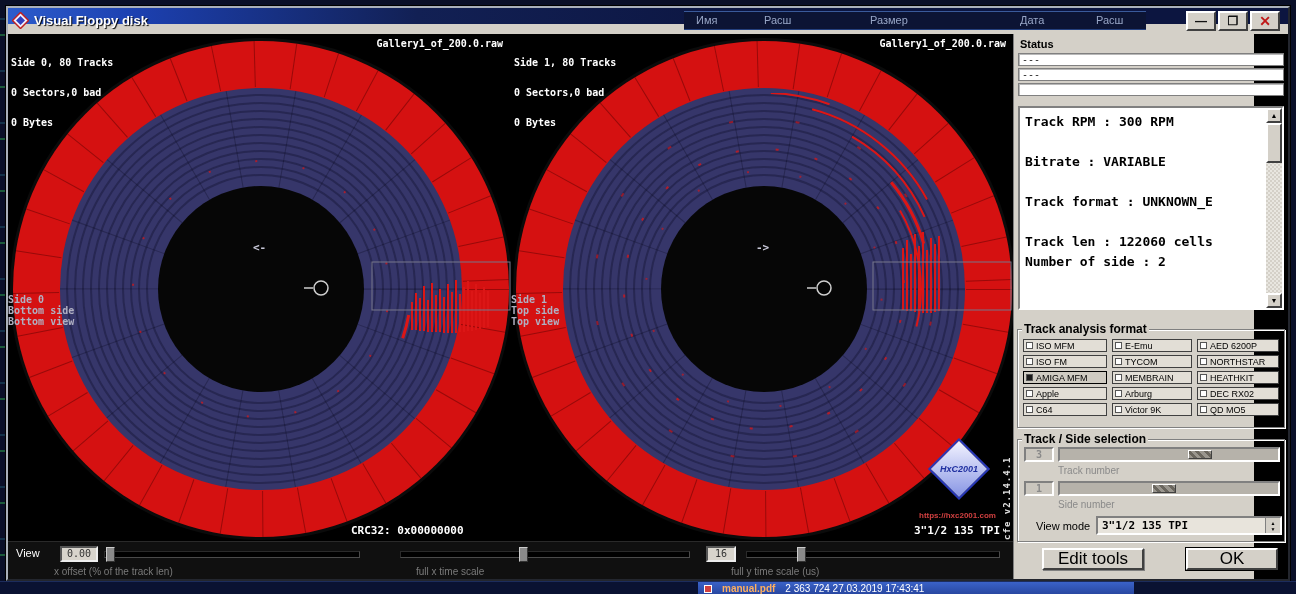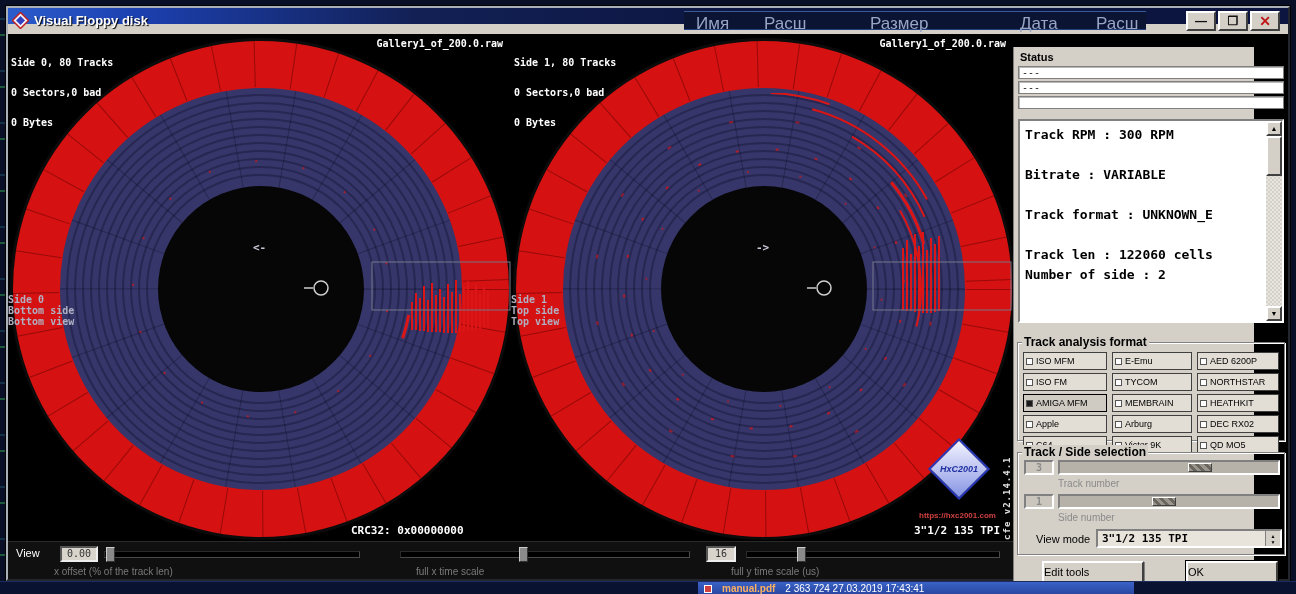--- a/index.html
+++ b/index.html
@@ -17,21 +17,21 @@
 
   
   .window{position:absolute;left:6px;top:6px;width:1284px;height:575px;background:#d4d0c8;
     border:2px solid;border-color:#aab0ba #23262e #23262e #aab0ba;box-shadow:0 0 0 1px #000}
   .titlebar{position:relative;height:16px;
     background:linear-gradient(90deg,#2c5ccc 0%,#1c40b0 10%,#122054 32%,#0c1540 60%,#0c1540 100%)}
   .title-left{position:absolute;left:4px;top:4px;display:flex;align-items:center;gap:5px}
   .title-icon{width:17px;height:17px}
   .title-text{color:#fff;font-weight:bold;font-size:13px;text-shadow:1px 1px 1px #000;white-space:nowrap}
   .bg-cols{position:absolute;left:676px;top:3px;width:462px;height:19px;background:#0c1434;
-    border-top:1px solid #3a5a9a;border-bottom:1px solid #24407e;color:#98a6c6;font-size:17px}
+    border-top:1px solid #3a5a9a;border-bottom:1px solid #24407e;color:#98a6c6;font-size:11px}
   .bg-col{position:absolute;top:2px}
   .bg-col.c0{left:12px}.bg-col.c1{left:80px}.bg-col.c2{left:186px}.bg-col.c3{left:336px}.bg-col.c4{left:412px}
   .win-controls{position:absolute;right:8px;top:3px;display:flex;gap:2px}
   .win-btn{width:30px;height:20px;background:#d4d0c8;border:2px solid;border-color:#fff #404040 #404040 #fff;
     font-size:12px;font-weight:bold;color:#111;display:flex;align-items:center;justify-content:center;line-height:1}
   .win-btn.close span{color:#c01818;font-size:14px}
 
   
   .client{position:absolute;left:0;top:26px;width:1280px;height:545px;background:#000}
   .disk-area{position:absolute;left:0;top:0;width:1005px;height:507px;background:#000;overflow:hidden}
@@ -46,21 +46,21 @@
   .crc{position:absolute;left:343px;top:490px;color:#fff;font:bold 11px "DejaVu Sans Mono",monospace}
   .tpi{position:absolute;left:906px;top:490px;color:#fff;font:bold 11px "DejaVu Sans Mono",monospace}
   .lib{position:absolute;left:994px;top:538px;transform-origin:0 0;transform:rotate(-90deg);
     color:#e0e0e0;font:bold 9px "DejaVu Sans Mono",monospace;letter-spacing:1px;white-space:nowrap}
   .logo{position:absolute;left:929px;top:413px;width:44px;height:44px;transform:rotate(45deg);
     background:linear-gradient(135deg,#f4f4ff,#8694e4);border:2px solid #2838b8;display:flex;align-items:center;justify-content:center}
   .logo span{transform:rotate(-45deg);font-style:italic;font-weight:bold;font-size:9px;color:#2030a0;white-space:nowrap}
   .url{position:absolute;left:911px;top:477px;color:#d04040;font-size:8px;font-weight:bold}
 
   
-  .panel{position:absolute;left:1005px;top:13px;width:241px;height:545px;background:#d4d0c8;border-left:1px solid #808080;font-size:11px;color:#000}
+  .panel{position:absolute;left:1005px;top:0;width:241px;height:545px;background:#d4d0c8;border-left:1px solid #808080;font-size:11px;color:#000}
   .grouplabel{position:absolute;font-weight:bold;font-size:12px;background:#d4d0c8;padding:0 2px;z-index:2}
   .status-label{left:4px;top:4px;font-size:11px}
   .status-field{position:absolute;left:4px;width:266px;height:13px;background:#fff;border:1px solid #808080;
     box-shadow:inset 1px 1px 0 #b8b8b8;font:10px "DejaVu Sans Mono",monospace;color:#222;line-height:11px;padding:0 3px}
   .sf0{top:19px}.sf1{top:34px}.sf2{top:49px}
 
   .info-area{position:absolute;left:4px;top:72px;width:266px;height:204px;background:#fff;
     border:2px solid;border-color:#808080 #fff #fff #808080;overflow:hidden}
   .info-text{position:absolute;left:5px;top:6px;right:18px;font:bold 13px "DejaVu Sans Mono",monospace;color:#000}
   .info-line{height:20px;white-space:nowrap;overflow:hidden}
@@ -68,21 +68,21 @@
   .scroll-btn{position:absolute;left:0;width:16px;height:15px;background:#d4d0c8;border:2px solid;border-color:#fff #404040 #404040 #fff;
     font-size:7px;text-align:center;line-height:11px;color:#000}
   .sb-up{top:0}.sb-down{bottom:0}
   .scroll-thumb{position:absolute;left:0;top:15px;width:16px;height:40px;background:#d4d0c8;border:2px solid;border-color:#fff #404040 #404040 #fff}
 
   .taf-label{left:8px;top:288px}
   .taf-group{position:absolute;left:3px;top:295px;width:268px;height:99px;
     border:1px solid #808080;box-shadow:inset 1px 1px 0 #fff,1px 1px 0 #fff}
   .taf-grid{position:absolute;left:5px;top:9px;display:grid;grid-template-columns:84px 80px 82px;gap:3px 5px}
   .taf-item{height:13px;border:1px solid #404040;background:#e2ded6;display:flex;align-items:center;gap:3px;
-    padding:8px 2px;font-size:9px;color:#000;overflow:hidden;white-space:nowrap}
+    padding:0 2px;font-size:9px;color:#000;overflow:hidden;white-space:nowrap}
   .taf-box{width:7px;height:7px;border:1px solid #555;background:#fff;flex:none}
   .taf-item.checked{background:#cfcbc2;border-color:#000}
   .taf-item.checked .taf-box{background:#1a1a1a}
 
   .tss-label{left:8px;top:398px}
   .tss-group{position:absolute;left:3px;top:405px;width:268px;height:103px;
     border:1px solid #808080;box-shadow:inset 1px 1px 0 #fff,1px 1px 0 #fff}
   .num-field{position:absolute;left:6px;width:30px;height:15px;background:#cac6be;border:2px solid;border-color:#808080 #fff #fff #808080;
     color:#8a8a8a;font:bold 10px "DejaVu Sans Mono",monospace;text-align:center;line-height:12px}
   .nf1{top:7px}.nf2{top:41px}
@@ -94,21 +94,21 @@
   .tss-sub{position:absolute;left:40px;width:222px;text-align:left;color:#8a8a8a;font-size:10px}
   .ts1{top:25px}.ts2{top:59px}
   .vm-label{position:absolute;left:18px;top:80px;font-size:11px;color:#000}
   .combo{position:absolute;left:78px;top:76px;width:186px;height:19px;background:#e8e4dc;
     border:2px solid;border-color:#808080 #fff #fff #808080;display:flex;align-items:center}
   .combo-value{flex:1;font:bold 11px "DejaVu Sans Mono",monospace;padding-left:4px;white-space:nowrap;overflow:hidden}
   .combo-spin{width:15px;height:100%;background:#d4d0c8;border-left:1px solid #808080;display:flex;flex-direction:column;
     align-items:center;justify-content:center;font-size:5px;line-height:6px;color:#000}
 
   .btn{position:absolute;height:22px;background:#d4d0c8;border:2px solid;border-color:#fff #404040 #404040 #fff;
-    box-shadow:1px 1px 0 #808080;font-size:11px;text-align:left;line-height:18px;color:#000}
+    box-shadow:1px 1px 0 #808080;font-size:17px;text-align:center;line-height:18px;color:#000}
   .btn-edit{left:28px;top:514px;width:102px}
   .btn-ok{left:172px;top:514px;width:92px;box-shadow:0 0 0 1px #000}
 
   
   .viewbar{position:absolute;left:0;top:507px;width:1005px;height:38px;background:#101010;border-top:1px solid #2a2a2a}
   .view-label{position:absolute;left:8px;top:5px;color:#fff;font-weight:normal;font-size:11px}
   .vfield{position:absolute;top:4px;height:16px;background:#d8d4cc;border:2px solid;border-color:#555 #eee #eee #555;
     font:10px "DejaVu Sans Mono",monospace;color:#333;text-align:center;line-height:12px}
   .vf-x{left:52px;width:38px}
   .vf-y{left:698px;width:30px}

